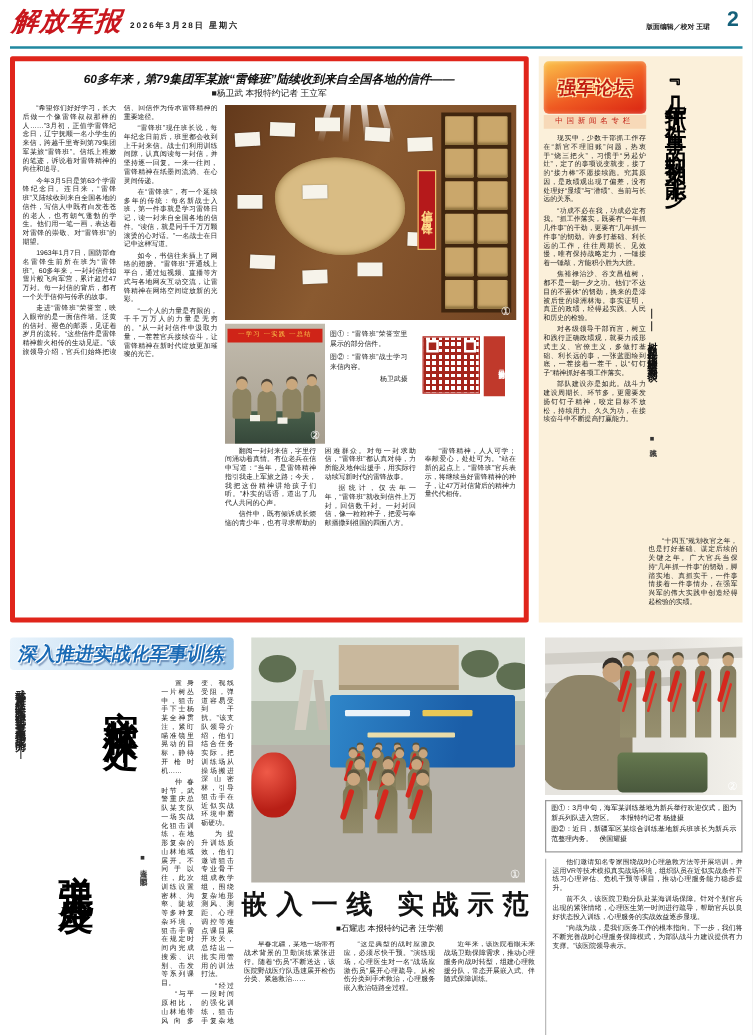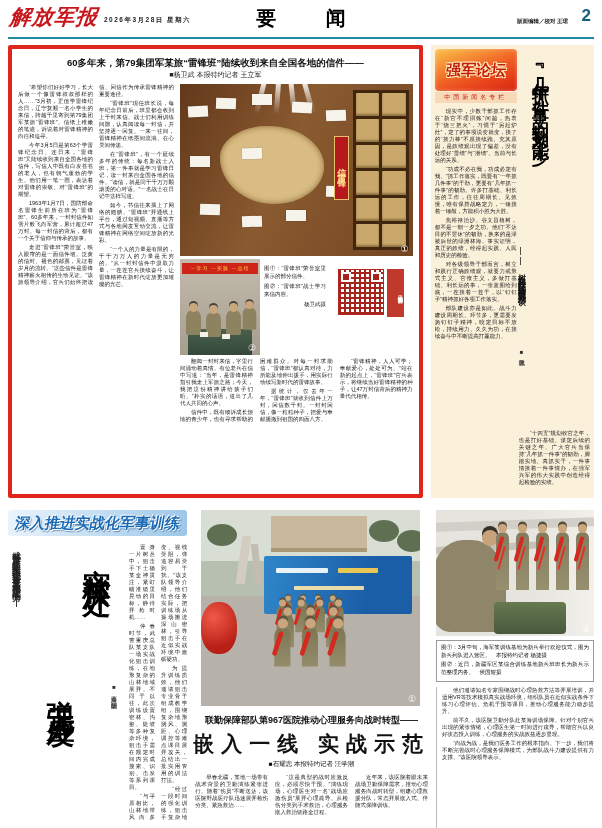--- a/index.html
+++ b/index.html
@@ -16,21 +16,21 @@
   .hdr-page{position:absolute;right:3px;top:1px;font-size:17px;font-weight:900;color:#14607a;}
   .hdr-rule{height:2px;background:#2188a0;margin:2px 8px 0;}
   
   .t{font-size:5.5px;line-height:7px;text-align:justify;color:#1c1c1c;}
   .t p{margin:0 0 2px;text-indent:11px;}
   .cols2{column-count:2;column-gap:6px;}
   .cols3{column-count:3;column-gap:7px;}
   
   .main-row{display:flex;gap:8px;padding:0 8px;margin-top:6px;}
   .lead-box{width:409px;border:4px solid #e0251b;border-radius:2px;padding:4px 6px 5px;background:#fff;}
-  .kicker{text-align:center;font-size:9.5px;font-weight:bold;margin-top:4px;white-space:nowrap;}
+  .kicker{text-align:center;font-size:9.5px;font-weight:bold;margin-top:4px;white-space:nowrap;font-style:italic;}
   .headline1{text-align:center;font-size:24px;font-weight:900;letter-spacing:1px;margin:3px 0 2px;white-space:nowrap;}
   .byline{text-align:center;font-size:7px;color:#222;margin-bottom:4px;}
   .lead-content{display:flex;gap:6px;}
   .lead-left{width:156px;height:372px;overflow:hidden;}
   .lead-right{flex:1;display:flex;flex-direction:column;gap:3px;}
   
   .photo-wall{height:172px;position:relative;background:linear-gradient(115deg,#63391b,#8a5a30 45%,#744523);overflow:hidden;}
   .light{position:absolute;top:-4px;width:5px;height:34px;background:linear-gradient(rgba(255,255,255,.95),rgba(255,255,255,0));}
   .light:nth-of-type(1){left:78px;transform:rotate(14deg);}
   .light:nth-of-type(2){left:95px;transform:rotate(4deg);}
@@ -170,21 +170,20 @@
   .qx-right-text{flex:1;border-left:1px solid #bbb;margin-top:5px;padding-left:5px;overflow:hidden;}
 </style>
 </head>
 <body>
 
 <div class="page">
 
   <div class="hdr">
     <div class="masthead">解放军报</div>
     <div class="hdr-date">2026年3月28日 星期六</div>
-    <div class="hdr-section">要 闻</div>
     <div class="hdr-right">版面编辑／校对 王珺</div>
     <div class="hdr-page">2</div>
   </div>
   <div class="hdr-rule"></div>
 
   <div class="main-row">
 
     <div class="lead-box">
       <div class="kicker">60多年来，第79集团军某旅“雷锋班”陆续收到来自全国各地的信件——</div>
       <div class="byline">■杨卫武 本报特约记者 王立军</div>
@@ -355,21 +354,20 @@
                 <div class="sol"></div>
             </div>
             <div class="rank r4">
               <div class="sol"></div>
                 <div class="sol"></div>
                 <div class="sol"></div>
             </div>
           </div>
           <div class="badge">①</div>
         </div>
-        <div class="qx-kicker">联勤保障部队第967医院推动心理服务向战时转型——</div>
         <div class="qx-headline">嵌入一线 实战示范</div>
         <div class="qx-byline">■石耀志 本报特约记者 汪学潮</div>
         <div class="qx-body t cols3">
           <p>早春北疆，某地一场带有战术背景的卫勤演练紧张进行。随着“伤员”不断送达，该医院野战医疗队迅速展开检伤分类、紧急救治……</p>
           <p>“这是典型的战时应激反应，必须尽快干预。”演练现场，心理医生对一名“战场应激伤员”展开心理疏导。从检伤分类到手术救治，心理服务嵌入救治链路全过程。</p>
           <p>近年来，该医院着眼未来战场卫勤保障需求，推动心理服务向战时转型，组建心理救援分队，常态开展嵌入式、伴随式保障训练。</p>
         </div>
       </div>
       <div class="qx-right">
         <div class="photo-quilt">

